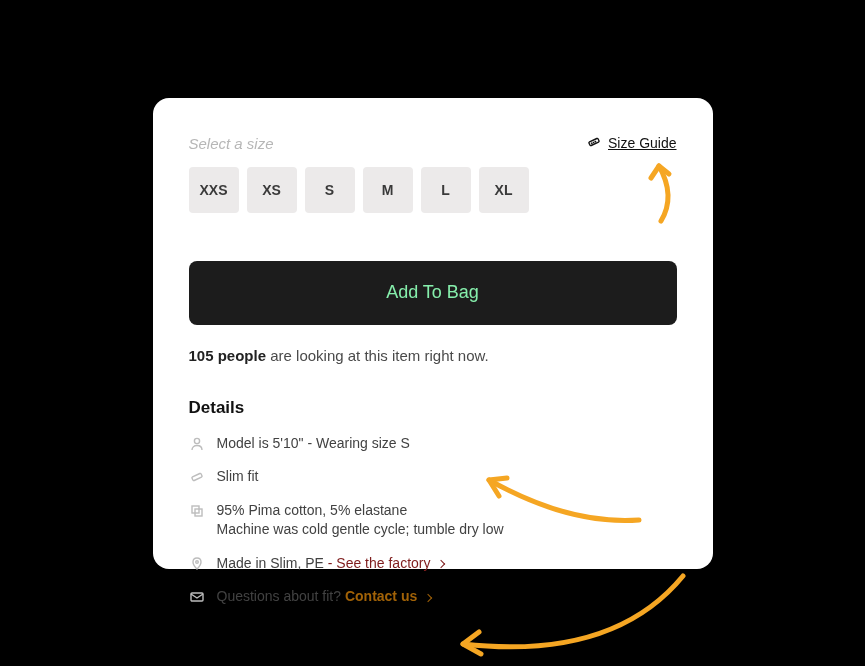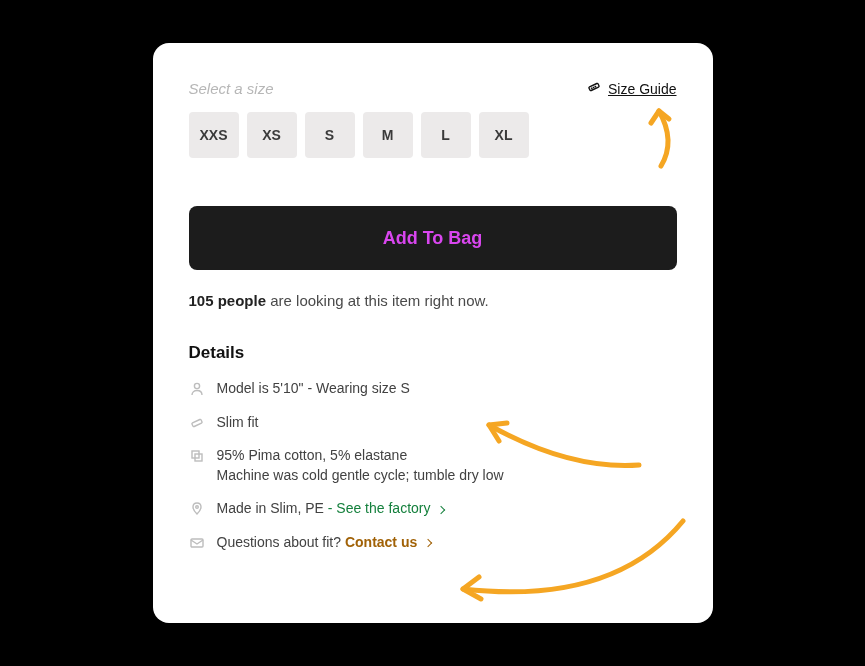--- a/index.html
+++ b/index.html
@@ -9,21 +9,21 @@
       height: 666px;
       display: flex;
       align-items: center;
       justify-content: center;
       font-family: -apple-system, BlinkMacSystemFont, "Segoe UI", Helvetica, Arial, sans-serif;
       position: relative;
     }
     .card {
       background: #fff;
       width: 560px;
-      height: 580px;
+      height: 471px;
       border-radius: 16px;
       padding: 36px 36px 28px 36px;
       box-shadow: 8px 8px 0 rgba(0,0,0,0.35);
       position: relative;
     }
     .size-row {
       display: flex;
       justify-content: space-between;
       align-items: center;
       margin-bottom: 14px;
@@ -54,26 +54,26 @@
       height: 46px;
       border-radius: 4px;
       font-size: 14px;
       font-weight: 600;
       color: #3a3a3a;
       cursor: pointer;
     }
     .add-btn {
       width: 100%;
       background: #1c1c1c;
-      color: #d946ef;
+      color: #86efac;
       border: none;
       border-radius: 8px;
       height: 64px;
       font-size: 18px;
-      font-weight: 700;
+      font-weight: 400;
       cursor: pointer;
       margin-bottom: 22px;
     }
     .viewers {
       font-size: 15px;
       color: #4a4a4a;
       margin-bottom: 34px;
     }
     .viewers .count { font-weight: 700; color: #222; }
     .details-heading {
@@ -94,21 +94,21 @@
     }
     .detail-row .icon {
       width: 16px;
       height: 16px;
       flex-shrink: 0;
       display: inline-flex;
       align-items: center;
       justify-content: center;
       margin-top: 2px;
     }
-    .muted { color: #15803d; }
+    .muted { color: #7f1d1d; }
     .chev {
       display: inline-block;
       width: 6px;
       height: 6px;
       border-right: 1.5px solid currentColor;
       border-top: 1.5px solid currentColor;
       transform: rotate(45deg);
       margin-left: 4px;
       vertical-align: middle;
     }

